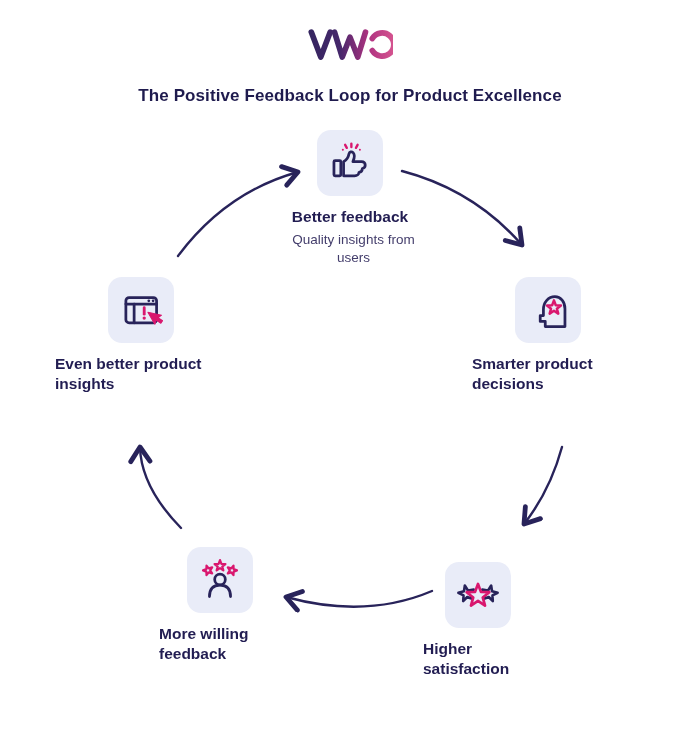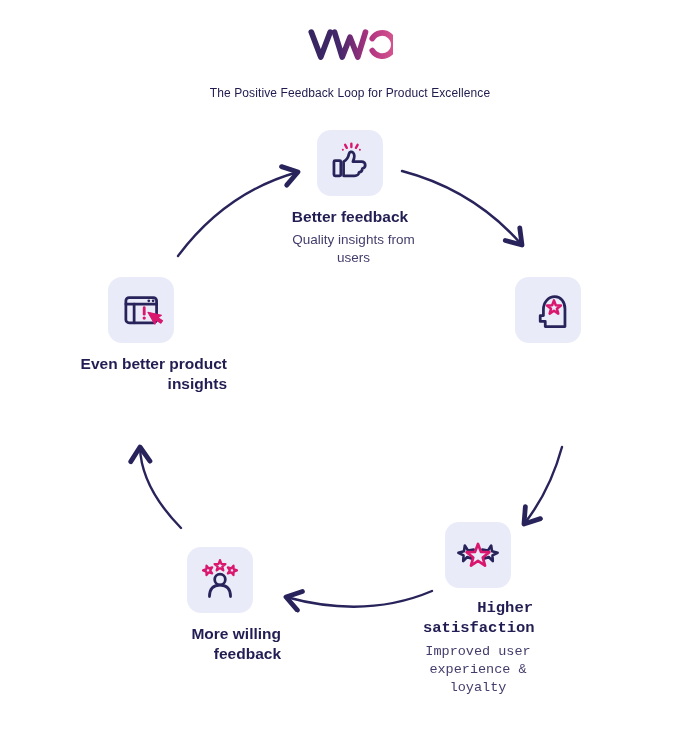--- a/index.html
+++ b/index.html
@@ -8,43 +8,43 @@
     font-family:"Liberation Sans","DejaVu Sans",sans-serif;
     background:#ffffff;
     overflow:hidden;
   }
   .canvas { position:relative; width:700px; height:732px; background:#ffffff; }
 
   .logo { position:absolute; left:50%; top:27px; transform:translateX(-50%); }
 
   .page-title {
     position:absolute; left:0; right:0; top:86px;
-    text-align:center; font-size:12px; font-weight:normal;
+    text-align:center; font-size:17px; font-weight:bold;
     color:#1f1b4e; letter-spacing:.1px;
   }
 
   .arrows { position:absolute; left:0; top:0; pointer-events:none; }
 
   .node { position:absolute; display:flex; flex-direction:column; align-items:center; transform:translateX(-50%); }
   .node-top  { left:350px; top:130px; }
   .node-right{ left:548px; top:277px; }
-  .node-br   { left:478px; top:522px;font-family:Liberation Mono, monospace; }
+  .node-br   { left:478px; top:562px; }
   .node-bl   { left:220px; top:547px; }
   .node-left { left:141px; top:277px; }
 
   .icon-box {
     width:66px; height:66px; border-radius:14px;
     background:#e9ecf8;
     display:flex; align-items:center; justify-content:center;
     flex-shrink:0;
   }
   .icon-box svg { display:block; }
 
   .node-title {
-    margin-top:11px; text-align:right;
+    margin-top:11px; text-align:left;
     font-size:15.5px; font-weight:bold; line-height:1.28;
     color:#221d52;
   }
   .node-desc {
     margin-top:4px; text-align:center;
     font-size:13.5px; line-height:1.35;
     color:#433d6b;
   }
   .node-top   .node-desc  { max-width:125px;margin-left:7px; }
   .node-right .node-title { max-width:160px; }
@@ -116,34 +116,34 @@
     <div class="node-desc">Quality insights from users</div>
   </div>
 
   <div class="node node-right">
     <div class="icon-box">
       <svg width="44" height="44" viewBox="0 0 48 48">
         <path d="M21,42 L21,36.5 L15.5,36.5 L15.5,30 L19,30 L19,23.5 C19,15.5 24.5,9.5 31.5,9.5 C38,9.5 42.5,15 42.5,22.5 L42.5,42 Z" fill="none" stroke="#28235a" stroke-width="3" stroke-linecap="round" stroke-linejoin="round"></path>
         <path transform="translate(30.5,21.5) scale(0.8)" d="M0,-10 L2.47,-3.4 L9.51,-3.09 L3.99,1.3 L5.88,8.09 L0,4.2 L-5.88,8.09 L-3.99,1.3 L-9.51,-3.09 L-2.47,-3.4 Z" fill="none" stroke="#d9176e" stroke-width="3.4" stroke-linejoin="round"></path>
       </svg>
     </div>
+    <div class="node-title">Smarter product decisions</div>
   </div>
 
   <div class="node node-br">
     <div class="icon-box">
       <svg width="44" height="44" viewBox="0 0 48 48">
         <g fill="none" stroke="#28235a" stroke-linejoin="round">
           <path transform="translate(11.5,22.5) rotate(-12) scale(0.9)" stroke-width="3.1" d="M0,-10 L2.47,-3.4 L9.51,-3.09 L3.99,1.3 L5.88,8.09 L0,4.2 L-5.88,8.09 L-3.99,1.3 L-9.51,-3.09 L-2.47,-3.4 Z"></path>
           <path transform="translate(36.5,22.5) rotate(12) scale(0.9)" stroke-width="3.1" d="M0,-10 L2.47,-3.4 L9.51,-3.09 L3.99,1.3 L5.88,8.09 L0,4.2 L-5.88,8.09 L-3.99,1.3 L-9.51,-3.09 L-2.47,-3.4 Z"></path>
         </g>
         <path transform="translate(24,25) scale(1.3)" d="M0,-10 L2.47,-3.4 L9.51,-3.09 L3.99,1.3 L5.88,8.09 L0,4.2 L-5.88,8.09 L-3.99,1.3 L-9.51,-3.09 L-2.47,-3.4 Z" fill="#e9ecf8" stroke="#d9176e" stroke-width="2.3" stroke-linejoin="round"></path>
       </svg>
     </div>
     <div class="node-title">Higher satisfaction</div>
-    <div class="node-desc">Improved user experience &amp; loyalty</div>
   </div>
 
   <div class="node node-bl">
     <div class="icon-box">
       <svg width="44" height="44" viewBox="0 0 48 48">
         <g fill="none" stroke="#28235a" stroke-width="3" stroke-linecap="round">
           <circle cx="24" cy="23.5" r="5.8"></circle>
           <path d="M12.5,42 C12.5,33.5 17,29.5 24,29.5 C31,29.5 35.5,33.5 35.5,42"></path>
         </g>
         <g fill="none" stroke="#d9176e" stroke-linejoin="round">

